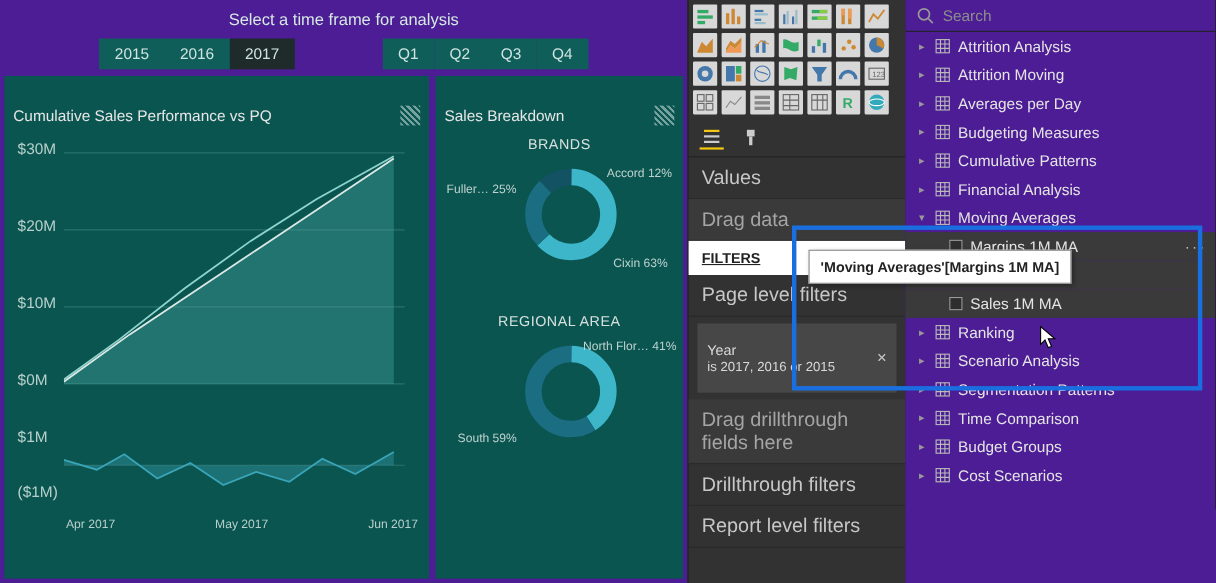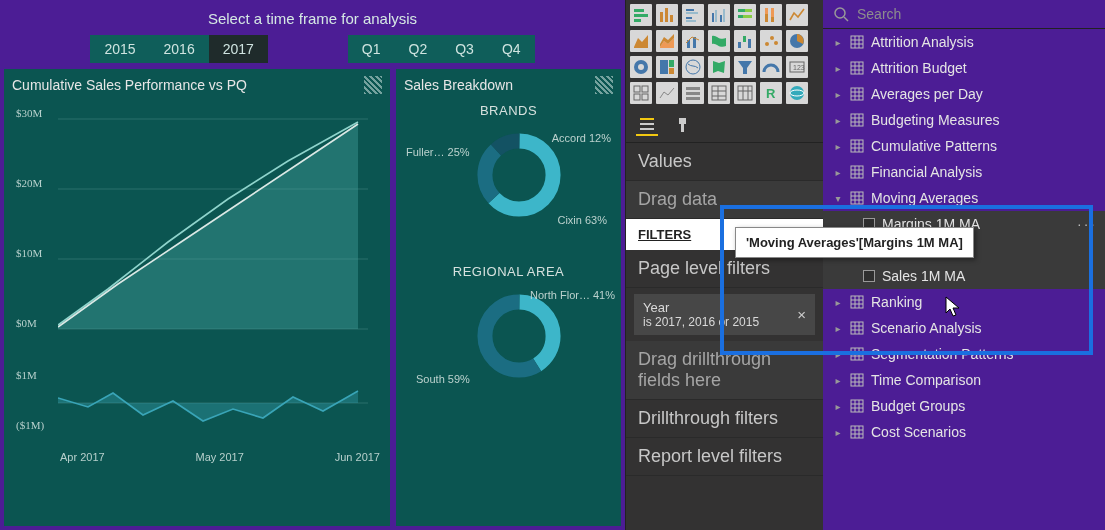--- a/index.html
+++ b/index.html
@@ -5,42 +5,42 @@
   *{margin:0;padding:0;box-sizing:border-box;}
   body{font-family:"Segoe UI",Arial,sans-serif;background:#1d1f1f;width:1105px;height:530px;overflow:hidden;display:flex;}
   .report{width:625px;height:530px;background:#4c1d95;display:flex;flex-direction:column;padding:4px;justify-content:space-between;}
   .timeframe{color:#d5e8e4;text-align:center;font-size:15px;padding:6px 0 8px;}
   .btnrow{display:flex;justify-content:center;gap:0;}
   .tfbtn{background:#0f5e5a;color:#cfe4e0;font-size:14px;padding:6px 14px;border:none;cursor:pointer;}
   .tfbtn.sel{background:#1f2b2b;font-weight:500;}
   .charts{display:flex;gap:6px;margin-top:6px;flex:1;min-height:0;}
   .card{background:#0b5551;flex:1;display:flex;flex-direction:column;padding:4px 6px;min-width:0;}
   .card.small{flex:0 0 225px;}
-  .cardtitle{color:#e6e6e6;font-size:14px;padding:3px 2px;display:flex;align-items:center;justify-content:space-between;}
+  .cardtitle{color:#e6e6e6;font-size:14px;padding:3px 2px;display:flex;align-items:center;justify-content:space-between;margin-top:20px;}
   .hatch{width:18px;height:18px;opacity:.55;background:repeating-linear-gradient(45deg,#cbe1dd 0 2px,transparent 2px 4px);}
   .chartbody{flex:1;position:relative;}
-  .ytick{position:absolute;left:6px;color:#b7d0cc;font-size:11px;font-family:Liberation Serif, serif;}
+  .ytick{position:absolute;left:6px;color:#b7d0cc;font-size:14px;}
   .xarea{position:absolute;bottom:0;left:50px;right:4px;height:16px;display:flex;justify-content:space-between;color:#b7d0cc;font-size:11px;}
   svg.area{position:absolute;left:48px;top:12px;right:4px;}
   .donutTitle{color:#d6e1de;text-align:center;font-size:13px;margin-top:6px;letter-spacing:.5px;}
   .donutWrap{position:relative;height:140px;}
   .donutWrap svg{position:absolute;left:72px;top:12px;}
   .dlabel{position:absolute;color:#bcd2ce;font-size:11px;line-height:1.1;text-align:center;}
   
   .mid{width:198px;background:#333232;border-left:1px solid #222;display:flex;flex-direction:column;}
   .vizgrid{display:flex;flex-wrap:wrap;padding:4px;gap:4px;}
   .viz{width:22px;height:22px;background:#d8d8d8;border-radius:1px;display:flex;align-items:center;justify-content:center;}
   .viz svg{width:18px;height:18px;}
   .midtabs{display:flex;gap:14px;padding:6px 10px;border-bottom:1px solid #222;}
   .mtab{width:22px;height:22px;display:flex;align-items:center;justify-content:center;}
   .mtab.active{border-bottom:2px solid #f2c811;}
   .mrow{padding:8px 12px;color:#c7c7c7;font-size:18px;border-bottom:1px solid #2a2a2a;}
   .mrow.dark{background:#3a3a3a;color:#a5a5a5;}
   .filterhdr{background:#fff;color:#222;font-weight:600;font-size:13px;padding:8px 12px;text-decoration:underline;}
-  .yearchip{margin:6px 8px;background:#474747;color:#d9d9d9;font-size:13px;padding:6px 9px;display:flex;align-items:center;justify-content:space-between;}
+  .yearchip{margin:6px 8px;background:#474747;color:#d9d9d9;font-size:13px;padding:17px 9px;display:flex;align-items:center;justify-content:space-between;}
   
   .fields{flex:1;background:#4c1d95;min-width:0;overflow:hidden;text-align:center;}
   .search{display:flex;align-items:center;gap:8px;padding:6px 10px;color:#8d8d8d;font-size:14px;border-bottom:1px solid #222;}
   .fitem{display:flex;align-items:center;gap:7px;padding:5px 10px;color:#e4e4e4;font-size:14px;position:relative;}
   .fitem .exp{width:10px;color:#999;font-size:10px;}
   .fitem.child{padding-left:40px;background:#3a3a3a;}
   .fitem.child .cb{width:12px;height:12px;border:1px solid #999;background:#2e2e2e;}
   .tblico{display:inline-block;width:14px;height:14px;}
   .tblico svg{width:14px;height:14px;}
   .tooltip{position:absolute;left:735px;top:227px;background:#fff;color:#222;font-size:13px;font-weight:700;padding:7px 10px;border:1px solid #888;box-shadow:2px 2px 5px rgba(0,0,0,.4);z-index:50;}
@@ -380,21 +380,21 @@
       </div>
       <div class="fitem">
         <span class="exp">▸</span>
         <span class="tblico"><svg viewBox="0 0 14 14">
             <rect x="1" y="1" width="12" height="12" fill="none" stroke="#bbb"></rect>
             <line x1="1" y1="5" x2="13" y2="5" stroke="#bbb"></line>
             <line x1="1" y1="9" x2="13" y2="9" stroke="#bbb"></line>
             <line x1="5" y1="1" x2="5" y2="13" stroke="#bbb"></line>
             <line x1="9" y1="1" x2="9" y2="13" stroke="#bbb"></line>
           </svg></span>
-        <span>Attrition Budget</span>
+        <span>Attrition Moving</span>
       </div>
       <div class="fitem">
         <span class="exp">▸</span>
         <span class="tblico"><svg viewBox="0 0 14 14">
             <rect x="1" y="1" width="12" height="12" fill="none" stroke="#bbb"></rect>
             <line x1="1" y1="5" x2="13" y2="5" stroke="#bbb"></line>
             <line x1="1" y1="9" x2="13" y2="9" stroke="#bbb"></line>
             <line x1="5" y1="1" x2="5" y2="13" stroke="#bbb"></line>
             <line x1="9" y1="1" x2="9" y2="13" stroke="#bbb"></line>
           </svg></span>

